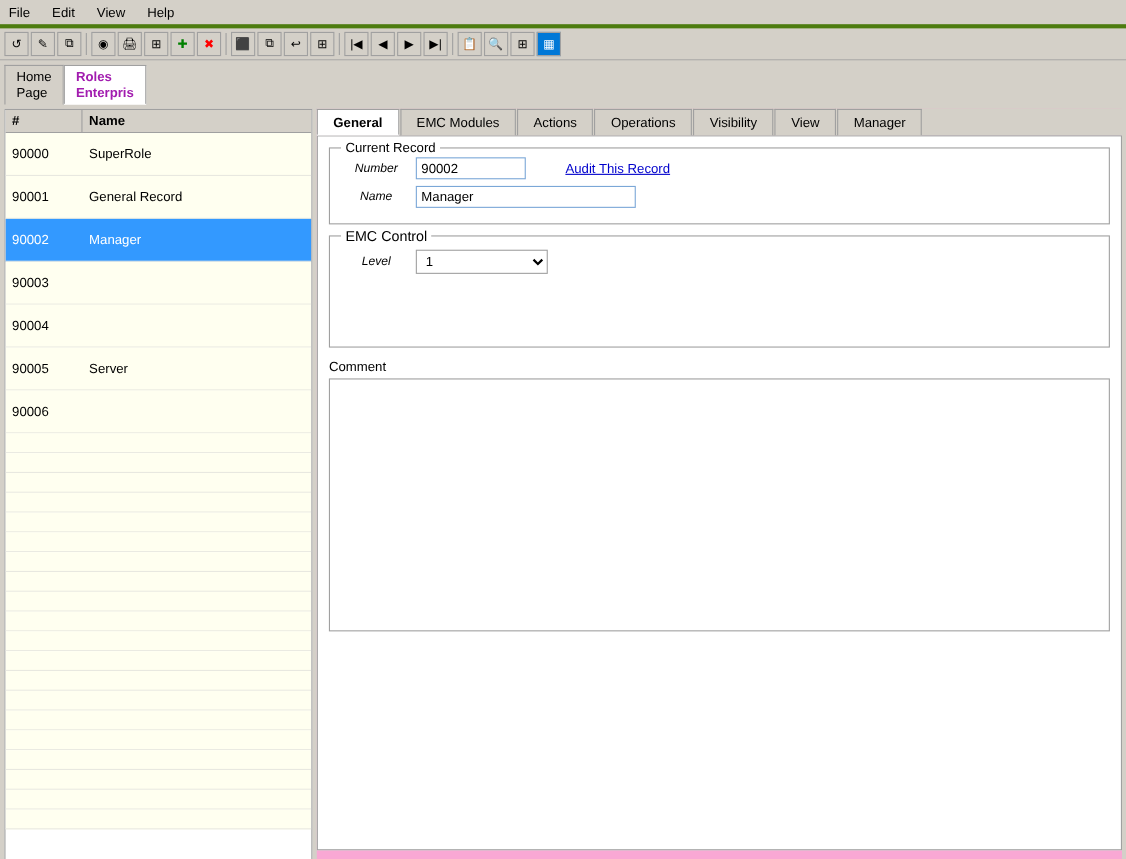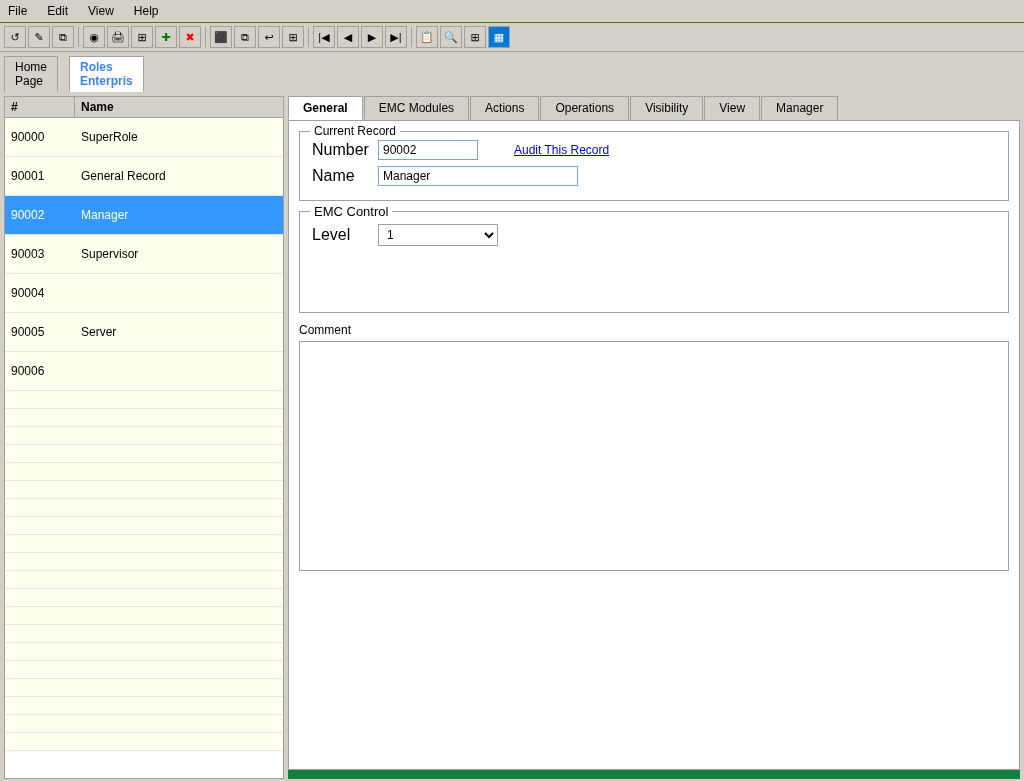--- a/index.html
+++ b/index.html
@@ -4,21 +4,21 @@
   <style>
     * { box-sizing: border-box; margin: 0; padding: 0; }
     body { font-family: 'Segoe UI', Tahoma, Geneva, Verdana, sans-serif; font-size: 12px; background: #d4d0c8; }
 
     
     .menu-bar {
       background: #d4d0c8;
       padding: 2px 4px;
       display: flex;
       gap: 12px;
-      border-bottom: 1px solid #4d7c0f;
+      border-bottom: 4px solid #4d7c0f;
     }
     .menu-item {
       cursor: pointer;
       padding: 2px 4px;
       font-size: 12px;
     }
 
     
     .toolbar {
       background: #d4d0c8;
@@ -36,34 +36,34 @@
       display: flex; align-items: center; justify-content: center;
       font-size: 11px;
     }
     .toolbar-separator { width: 1px; height: 20px; background: #a0a0a0; margin: 0 2px; }
 
     
     .nav-tabs-area {
       background: #d4d0c8;
       padding: 4px 4px 0 4px;
       display: flex;
-      gap: 11px;
+      gap: 0;
     }
     .nav-tab {
       padding: 3px 10px;
       background: #d4d0c8;
       border: 1px solid #a0a0a0;
       border-bottom: none;
       cursor: pointer;
       font-size: 12px;
     }
     .nav-tab.active {
       background: #ffffff;
       font-weight: bold;
-      color: #3b82f6;
+      color: #a21caf;
       border-bottom: 1px solid white;
     }
 
     
     .main-content {
       display: flex;
       height: calc(100vh - 90px);
       background: #d4d0c8;
     }
 
@@ -106,21 +106,21 @@
     .list-row-empty {
       height: 18px;
       border-bottom: 1px solid #e8e8e0;
       background: #fffff0;
     }
 
     
     .right-panel {
       flex: 1;
       margin: 4px 4px 4px 0;
-      background: #15803d;
+      background: #f9a8d4;
     }
 
     
     .tab-bar {
       display: flex;
       background: #d4d0c8;
       gap: 1px;
     }
     .tab {
       padding: 4px 14px;
@@ -161,23 +161,24 @@
       font-size: 12px;
     }
 
     .form-row {
       display: flex;
       align-items: center;
       margin-bottom: 6px;
       gap: 6px;
     }
     .form-label {
-      text-align: left;
-      font-size: 16px;
+      text-align: center;
+      font-size: 11px;
       min-width: 60px;
+      font-style: italic;
     }
     .form-input {
       border: 1px solid #7ba7d7;
       padding: 2px 4px;
       font-size: 12px;
       background: white;
     }
     .form-input-number { width: 100px; }
     .form-input-name { width: 200px; }
 
@@ -282,21 +283,20 @@
     <div class="list-row">
       <div class="list-cell">90001</div>
       <div class="list-cell">General Record</div>
     </div>
     <div class="list-row selected">
       <div class="list-cell">90002</div>
       <div class="list-cell">Manager</div>
     </div>
     <div class="list-row">
       <div class="list-cell">90003</div>
-      <div class="list-cell">Supervisor</div>
     </div>
     <div class="list-row">
       <div class="list-cell">90004</div>
     </div>
     <div class="list-row">
       <div class="list-cell">90005</div>
       <div class="list-cell">Server</div>
     </div>
     <div class="list-row">
       <div class="list-cell">90006</div>

